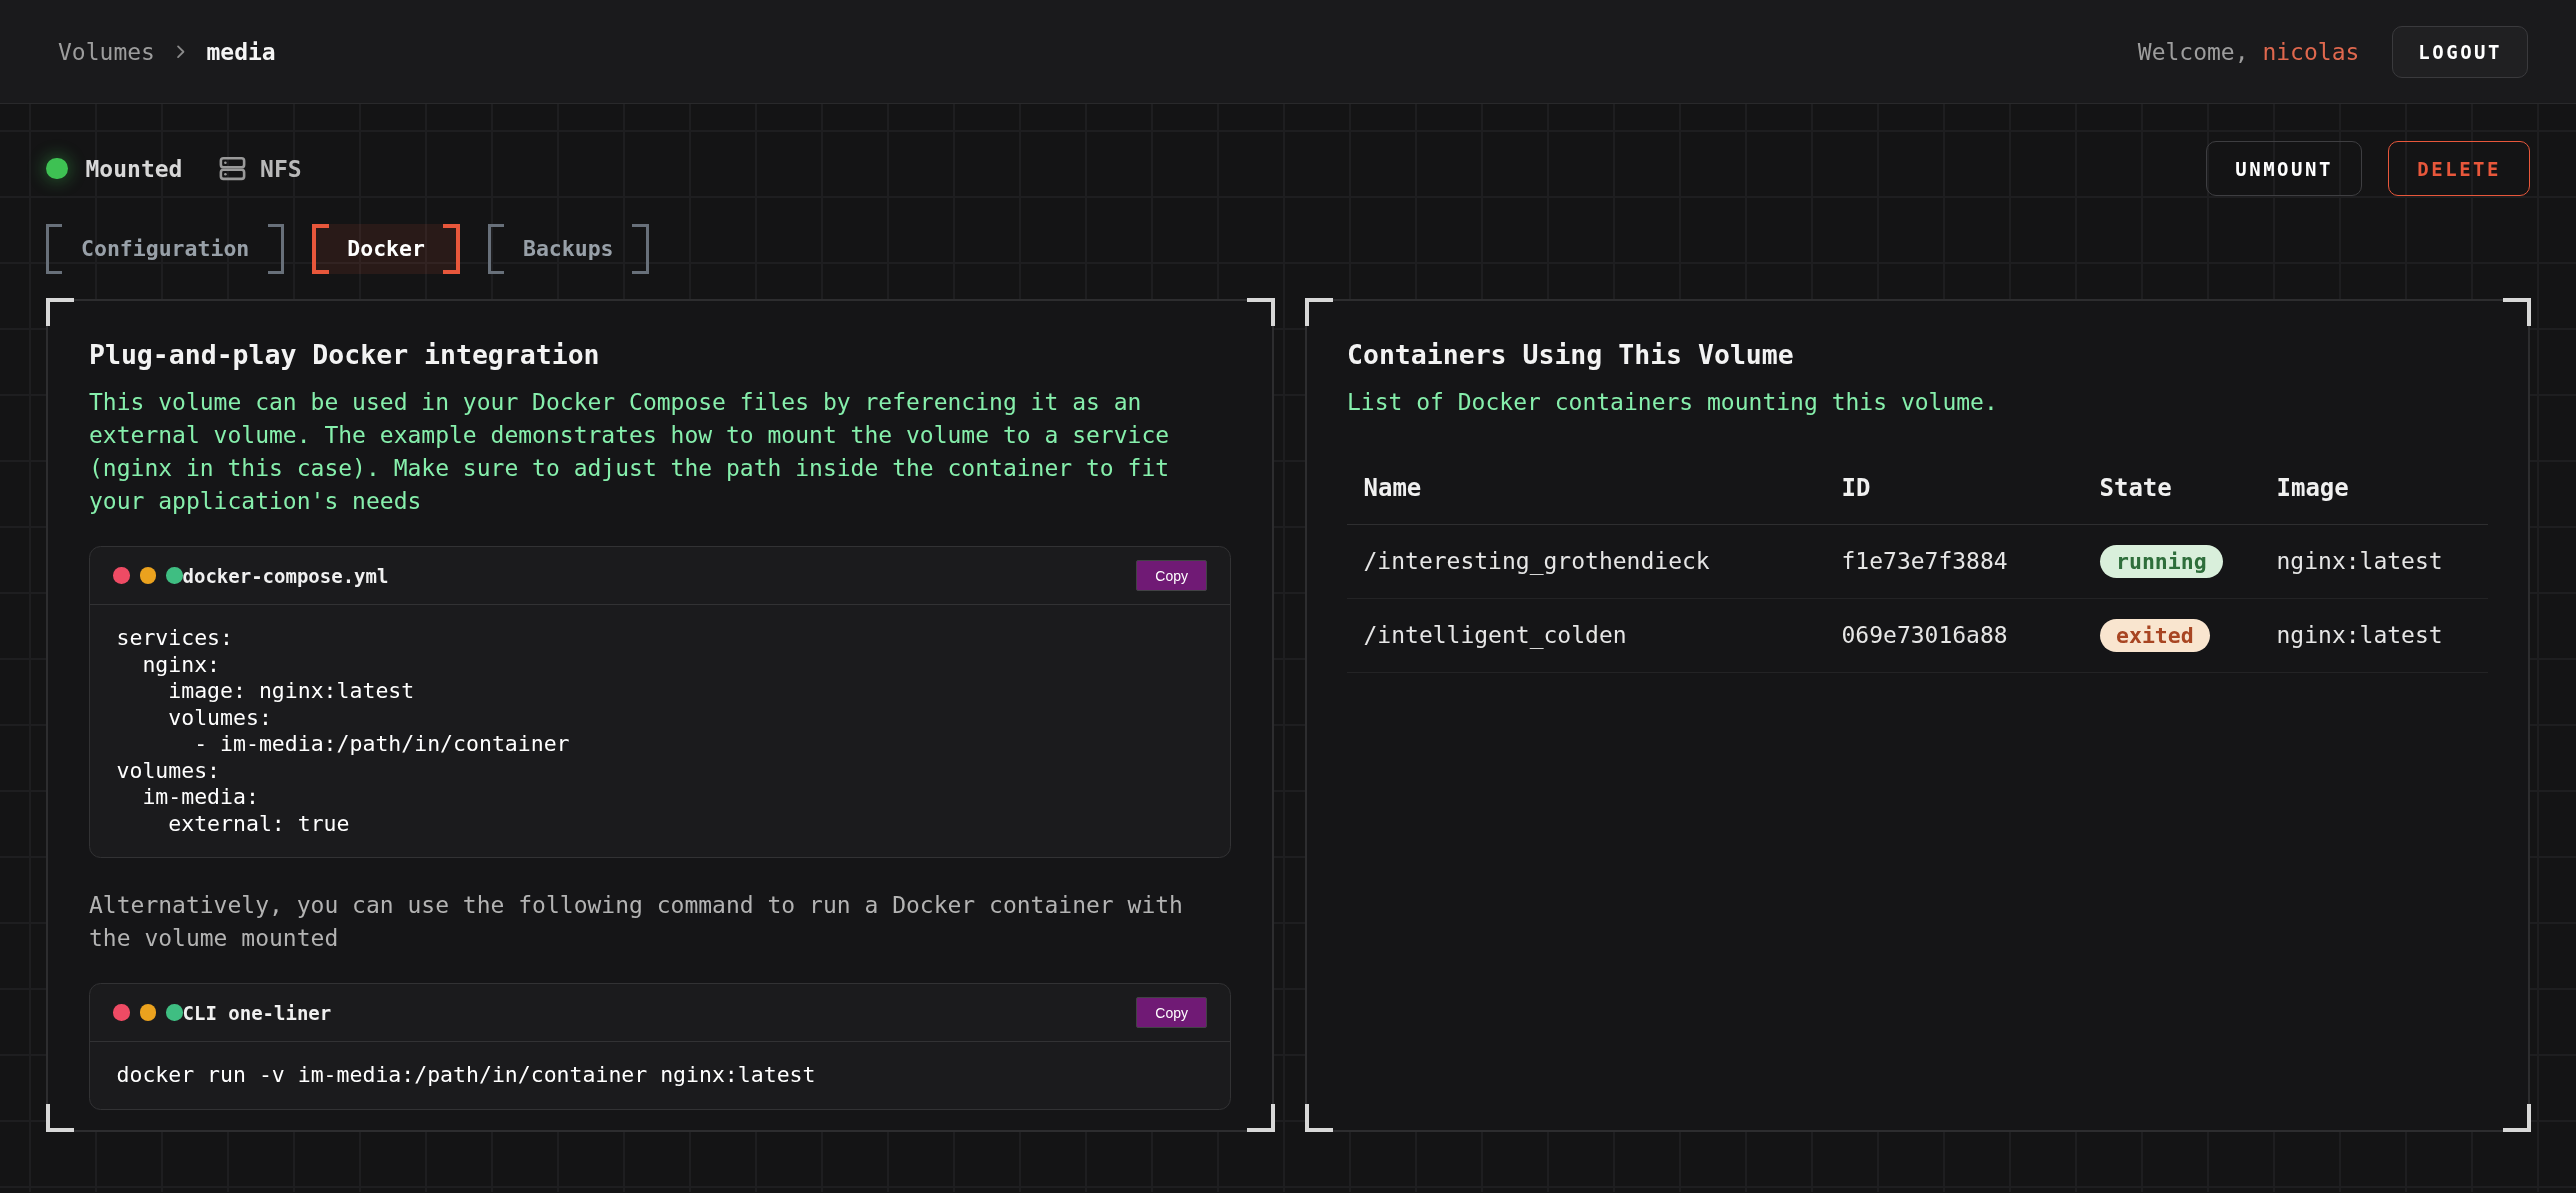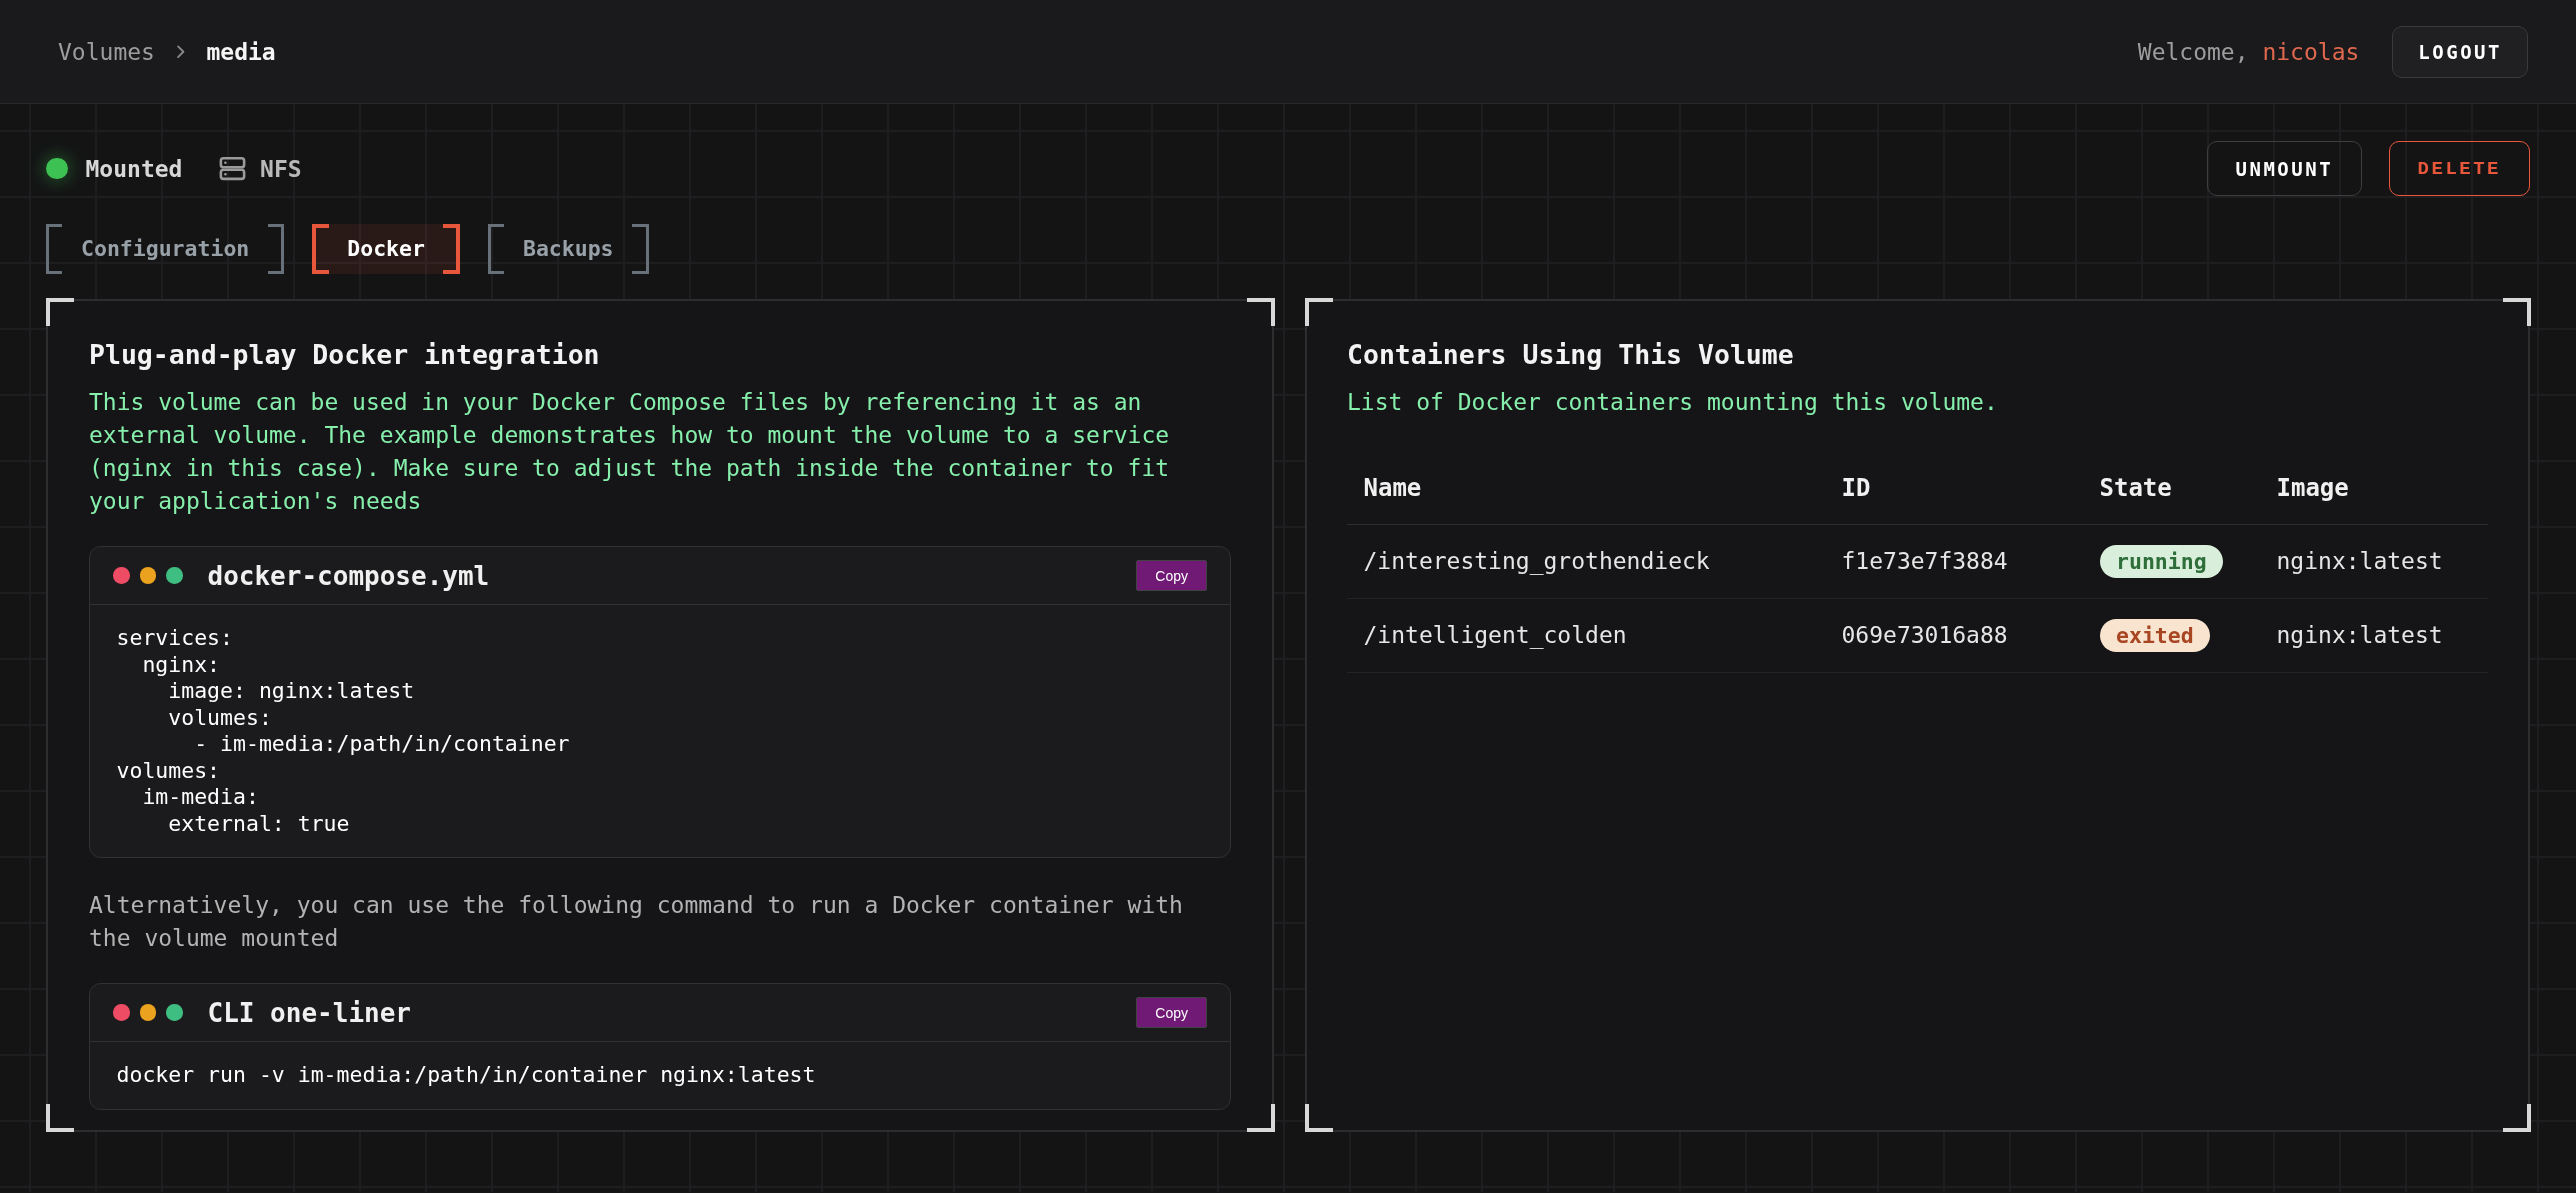--- a/index.html
+++ b/index.html
@@ -47,21 +47,21 @@
   .status-row { display:flex; align-items:center; padding-top:36px; height:93px; }
   .status-dot {
     width:21.5px; height:21.5px; border-radius:50%; background:#3ec153;
     box-shadow:0 0 15px 4.1px rgba(62,193,83,.28); margin-right:18px;
   }
   .status-label { color:#d8d8d8; font-weight:bold; }
   .nfs-icon { margin-left:35px; margin-right:11.6px; display:flex; align-items:center; }
   .nfs-label { color:#b9b9b9; font-weight:bold; }
   .status-actions { margin-left:auto; display:flex; gap:26.5px; }
   .unmount-btn { color:#ffffff; border:1.7px solid #3e3e41; padding:15.7px 28px; }
-  .delete-btn { color:#e8573b; border:1.7px solid #e8573b; padding:15.7px 28px;font-family:Liberation Mono, monospace; }
+  .delete-btn { color:#e8573b; border:1.7px solid #e8573b; padding:15.7px 28px; }
 
   
   .tabs { display:flex; gap:28px; margin-top:26.5px; }
   .tab {
     position:relative; height:50px; display:flex; align-items:center;
     padding:0 35px; color:#98a0a8; font-weight:bold; font-size:21.5px; cursor:pointer;
   }
   .tab::before, .tab::after {
     content:''; position:absolute; top:0; bottom:0; width:13.2px;
     border:3.3px solid #68707a;
@@ -97,21 +97,21 @@
   }
   .codeblock-header {
     display:flex; align-items:center; padding:11.6px 23px;
     border-bottom:1.7px solid #323234; height:58px;
   }
   .dots { display:flex; gap:10px; align-items:center; }
   .dot { width:16.5px; height:16.5px; border-radius:50%; }
   .dot-red    { background:#ee4b64; }
   .dot-yellow { background:#eba21e; }
   .dot-green  { background:#3fbe82; }
-  .code-filename { margin-left:25px; font-size:26px; font-weight:bold; color:#f0f0f0; }
+  .code-filename { font-size:19px; font-weight:bold; color:#f0f0f0; }
   .copy-btn {
     margin-left:auto; font-family:"Liberation Sans","DejaVu Sans",sans-serif;
     font-size:14px; color:#ffffff; background:#701a75; border:1.7px solid #424245;
     border-radius:2px; padding:6.6px 18px; cursor:pointer;
   }
   .code-body {
     font-family:"DejaVu Sans Mono","Liberation Mono",monospace;
     font-size:21.5px; line-height:26.5px; color:#ffffff;
     padding:20px 26.5px; white-space:pre;
   }

